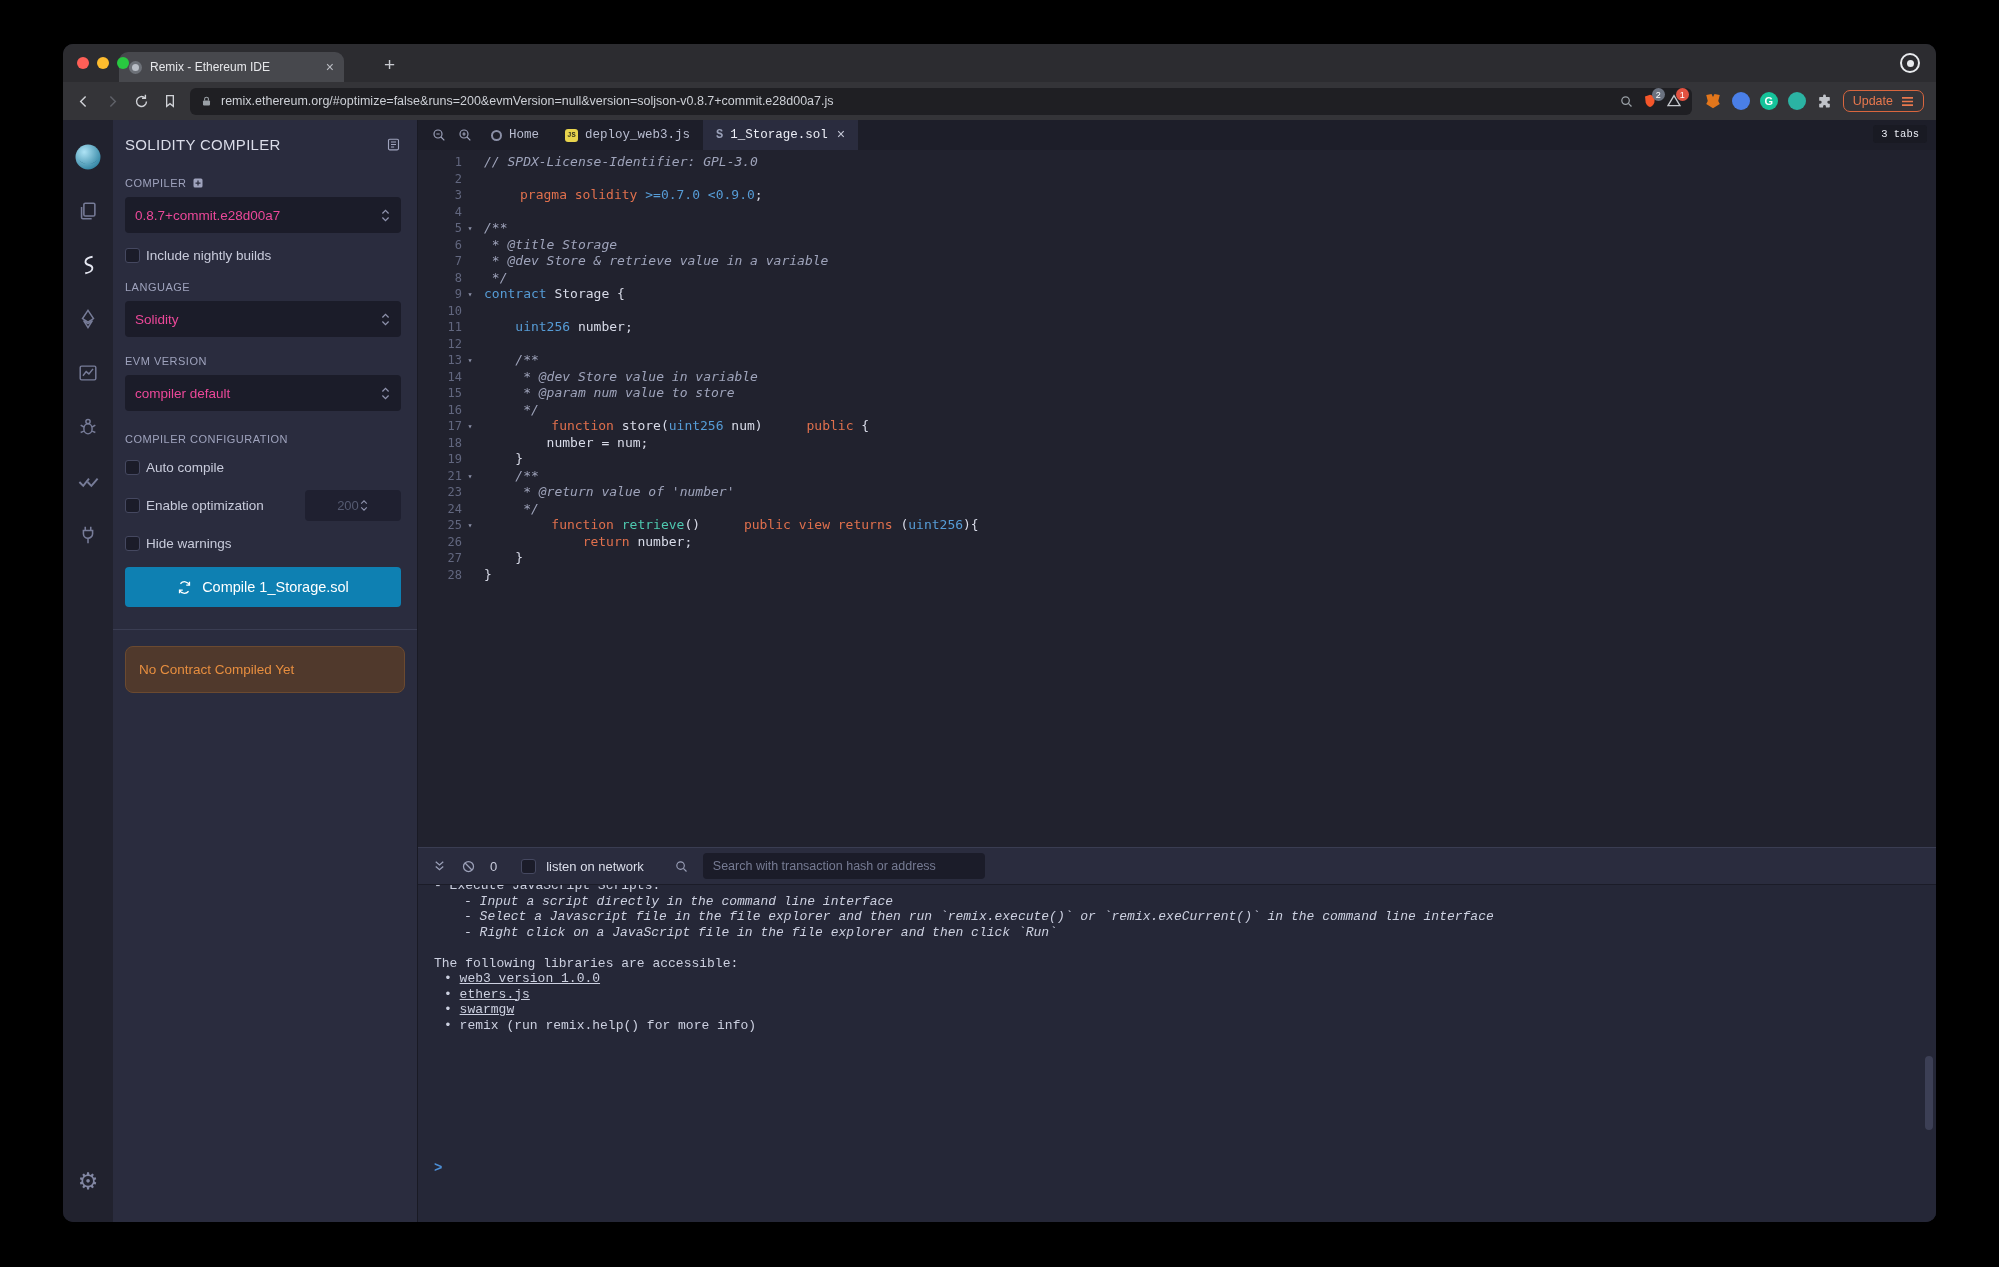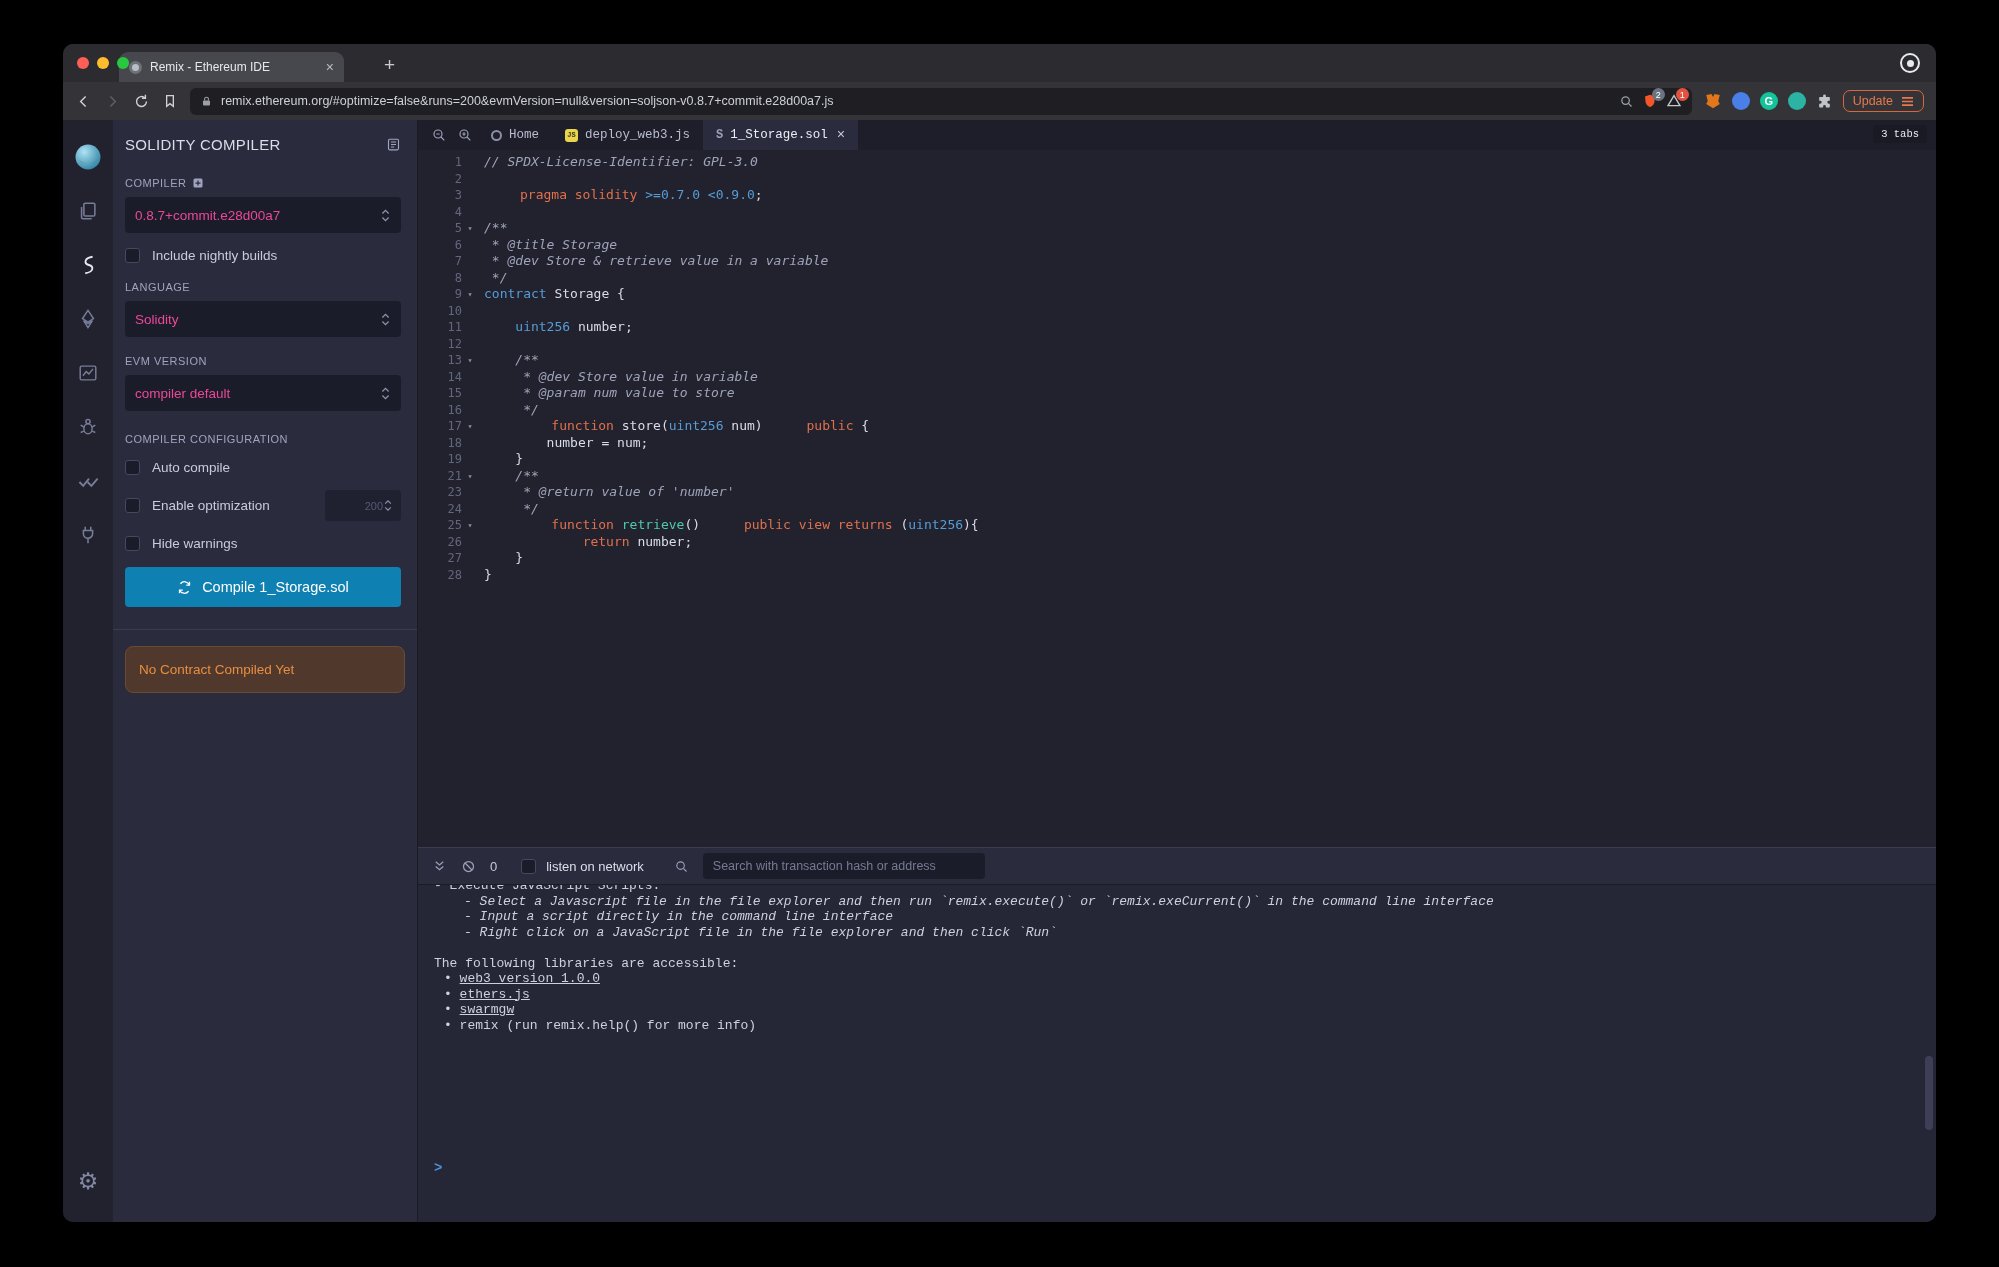--- a/index.html
+++ b/index.html
@@ -47,24 +47,24 @@
   .gear { font-family:"DejaVu Sans", sans-serif; font-size:23px; color:#8287a3; }
 
   .sidepanel { width:305px; background:#2a2c3e; border-right:1px solid #191a24; display:flex; flex-direction:column; flex-shrink:0; }
   .pinner { padding:16px 16px 0 12px; }
   .ptitle { display:flex; justify-content:space-between; align-items:center; color:#dadce8; font-size:15px;
     letter-spacing:.3px; margin-bottom:24px; }
   .plabel { display:flex; align-items:center; gap:6px; font-size:11px; color:#9fa3bd; letter-spacing:.5px; margin:18px 0 8px; }
   .select { height:36px; background:#1b1c29; border-radius:4px; display:flex; align-items:center;
     justify-content:space-between; padding:0 10px; font-size:13.5px; color:#ec4899; }
   .updown { color:#8f93ad; flex-shrink:0; }
-  .cbrow { display:flex; align-items:center; gap:12px; margin:15px 0; font-size:13.5px; color:#c8cbdb; }
+  .cbrow { display:flex; align-items:center; gap:6px; margin:15px 0; font-size:13.5px; color:#c8cbdb; }
   .cb { width:15px; height:15px; background:#1b1c29; border:1px solid #454860; border-radius:3px; flex-shrink:0; }
-  .optinput { margin-left:auto; width:76px; height:31px; background:#1f2030; border-radius:4px;
-    display:flex; align-items:center; justify-content:flex-end; padding:0 8px; color:#565b72; font-size:11px; }
+  .optinput { margin-left:auto; width:96px; height:31px; background:#1f2030; border-radius:4px;
+    display:flex; align-items:center; justify-content:center; padding:0 8px; color:#565b72; font-size:13px; }
   .compile { margin-top:16px; width:100%; height:40px; background:#0e80b2; border:none; border-radius:4px;
     color:#fff; font-size:14.5px; display:flex; align-items:center; justify-content:center; gap:10px;
     font-family:"Liberation Sans",sans-serif; }
   .pdivider { border-top:1px solid #3a3d52; margin-top:22px; }
   .alert { margin:16px 12px; padding:15px 13px; background:#50392c; border:1px solid #6b4a30; border-radius:8px;
     color:#e78e3f; font-size:13.5px; }
 
   .main { flex:1; display:flex; flex-direction:column; min-width:0; background:#21222e; }
   .edtabs { height:30px; background:#1d1e29; display:flex; align-items:center; padding-left:8px; position:relative; flex-shrink:0;font-family:Liberation Mono, monospace; }
   .zoomi { color:#9ba0b8; margin:0 5px; display:flex; }
@@ -447,22 +447,22 @@
             <svg width="15" height="15" viewBox="0 0 24 24" fill="none" stroke="currentColor" stroke-width="1.8">
                 <circle cx="10.5" cy="10.5" r="6"></circle>
                 <path d="M15 15 L20 20"></path>
               </svg>
             </span>
           <input class="tsearch" placeholder="Search with transaction hash or address" style="">
         </div>
         <div class="term-body">
           <div>
               <div class="term-line cut"><span>- Execute JavaScript Scripts:</span></div>
+              <div class="term-line ind1"><span class="it">- Input a script directly in the command line interface</span></div>
               <div class="term-line ind1"><span class="it">- Select a Javascript file in the file explorer and then run `remix.execute()` or `remix.exeCurrent()` in the command line interface</span></div>
-              <div class="term-line ind1"><span class="it">- Input a script directly in the command line interface</span></div>
               <div class="term-line ind1"><span class="it">- Right click on a JavaScript file in the file explorer and then click `Run`</span></div>
               <div class="term-line"><span></span></div>
               <div class="term-line"><span>The following libraries are accessible:</span></div>
               <div class="term-line has-bullet"><span>• </span><span class="term-link">web3 version 1.0.0</span></div>
               <div class="term-line has-bullet"><span>• </span><span class="term-link">ethers.js</span></div>
               <div class="term-line has-bullet"><span>• </span><span class="term-link">swarmgw</span></div>
               <div class="term-line has-bullet"><span>• </span><span>remix (run remix.help() for more info)</span></div>
             </div>
           <div class="prompt">&gt;</div>
           <div class="thumb"></div>

